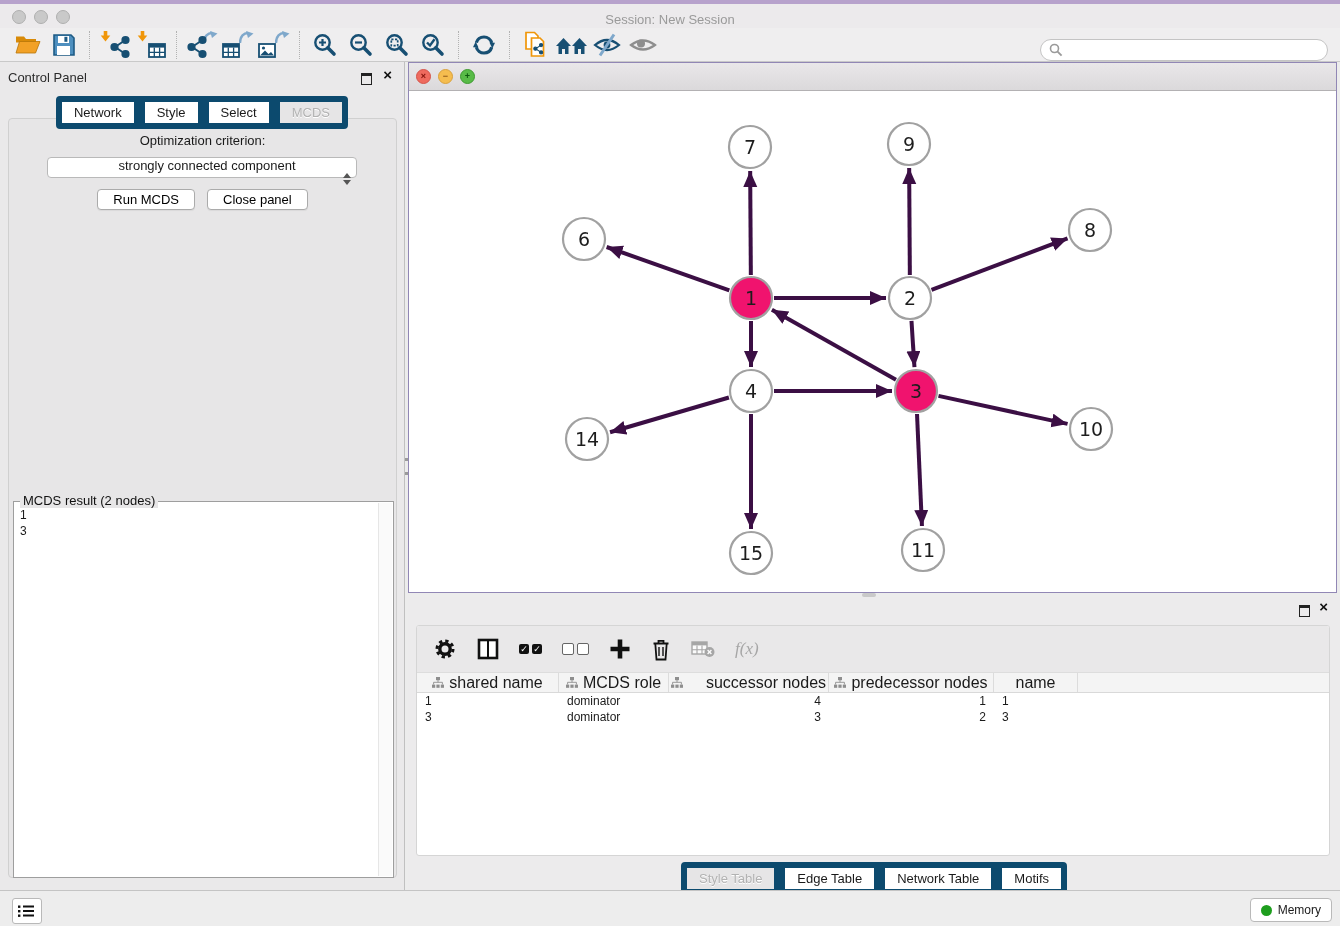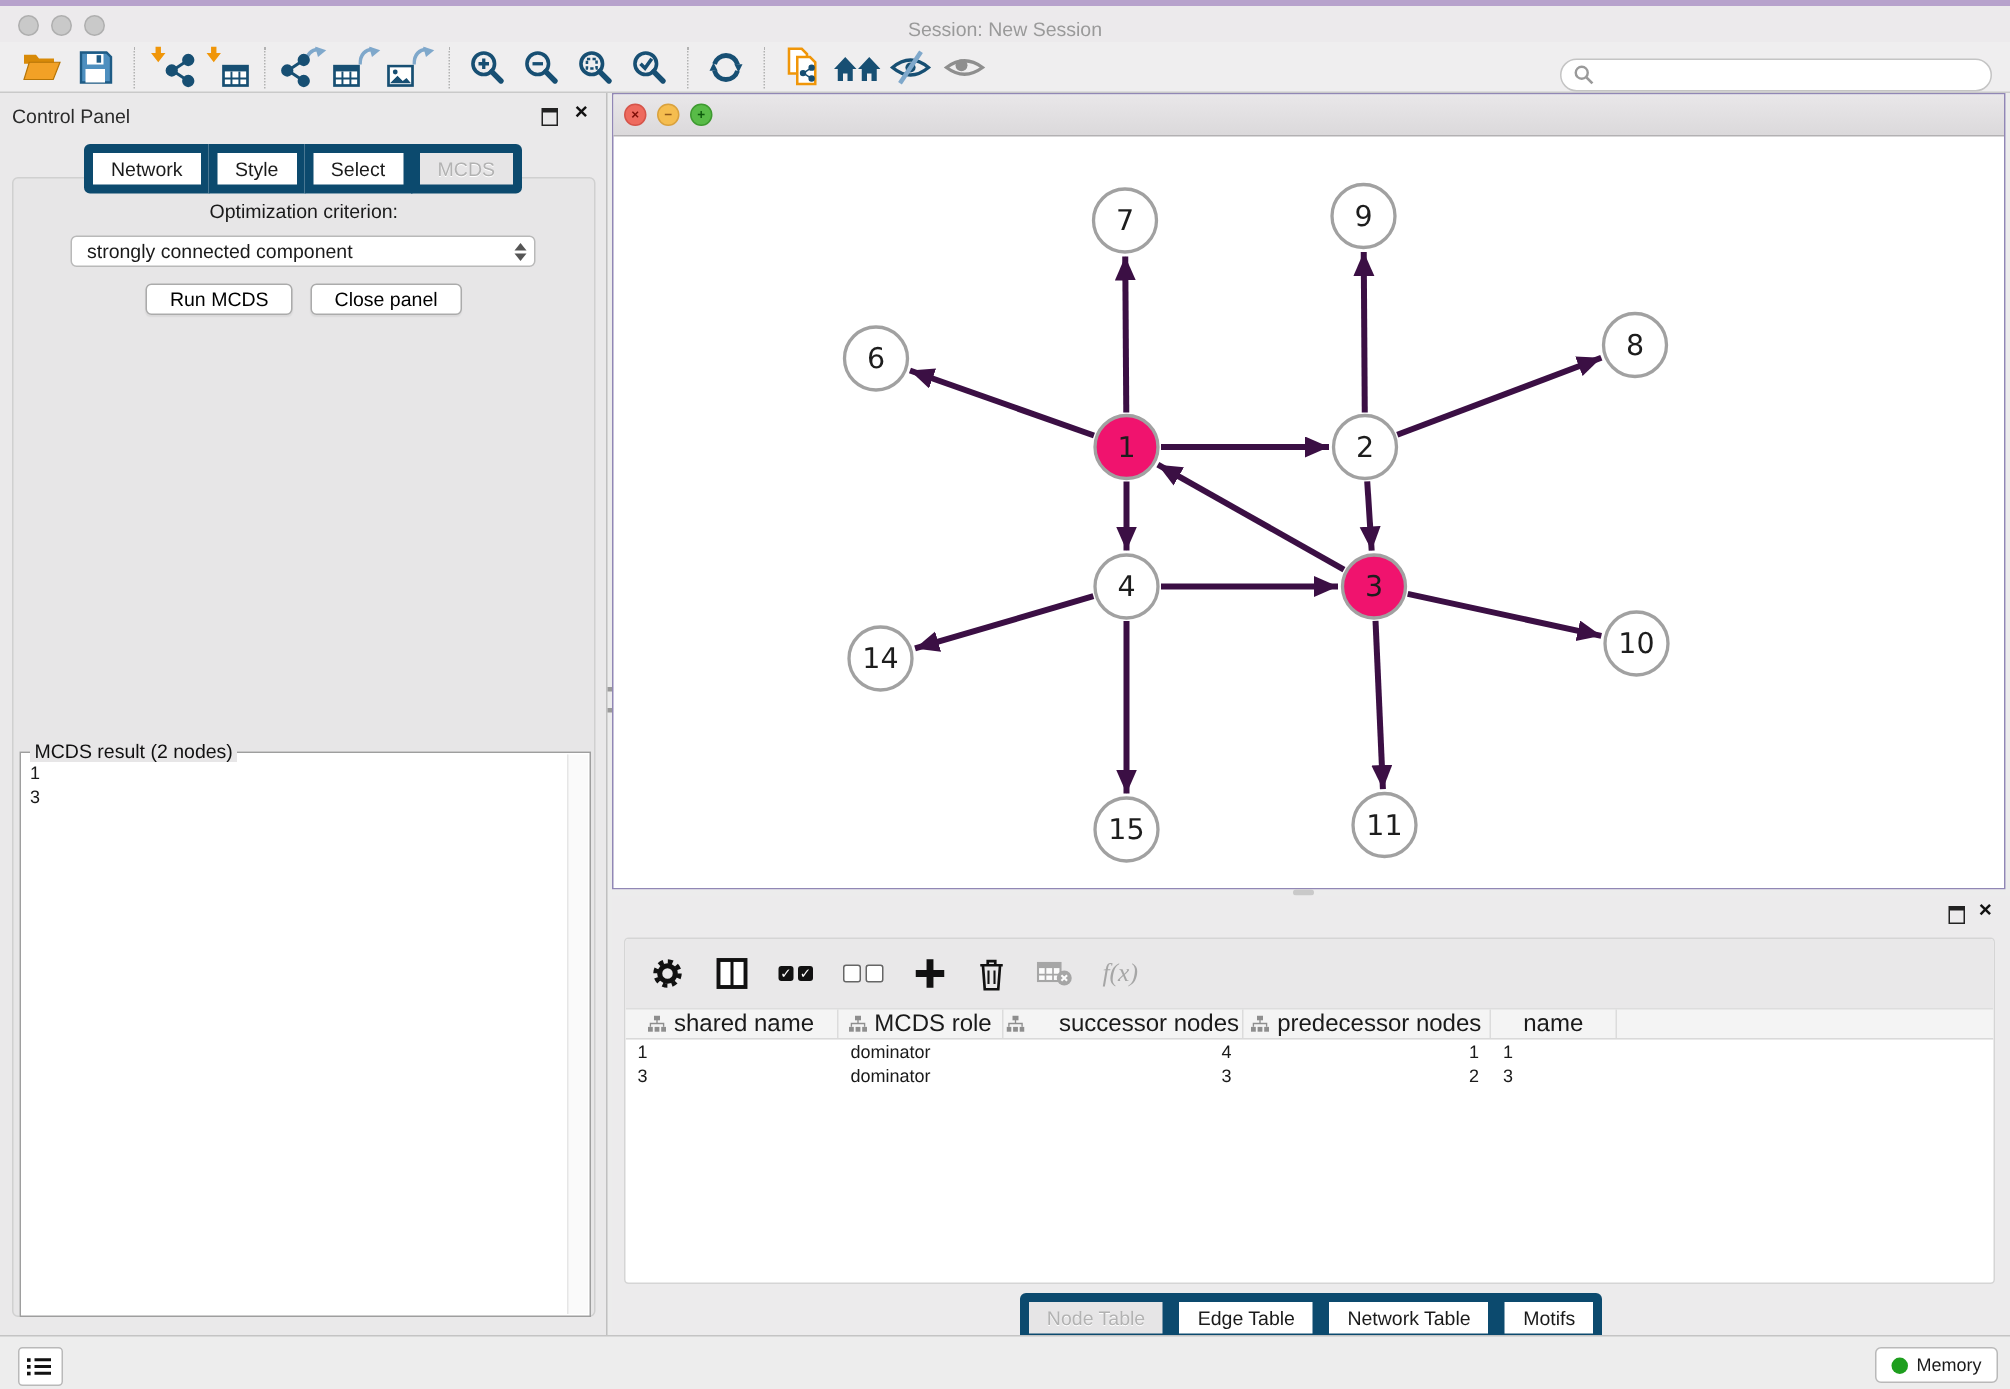--- a/index.html
+++ b/index.html
@@ -24,21 +24,21 @@
   #cp-header-title{left:8px;top:8px;font-size:13px;color:#2b2b2b;}
   .float-icon{width:9px;height:8px;border:1.5px solid #222;border-top:3px solid #222;display:inline-block;}
   .close-x{font-size:15px;font-weight:bold;color:#111;line-height:12px;}
   #cp-tabs{left:0;top:34px;width:100%;display:flex;justify-content:center;z-index:2;}
   .seg-tab{padding:3px 12px;background:#fff;border:6px solid #0c4a6e;font-size:13px;margin-left:-1px;cursor:default;}
   .seg-tab:first-child{border-radius:4px 0 0 4px;margin-left:0;}
   .seg-tab:last-child{border-radius:0 4px 4px 0;}
   .seg-tab.selected{background:#E6E5E6;color:#B2B2B2;text-shadow:0 1px 0 #fff;}
   #cp-box{left:8px;top:56px;width:389px;height:760px;background:#E7E6E7;border:1px solid #D0D0D0;border-radius:4px;z-index:1;box-sizing:border-box;}
   #opt-label{top:14px;left:0;right:0;text-align:center;font-size:13px;}
-  #criterion-select{top:38px;left:38px;width:310px;height:21px;background:#fff;border:1px solid #B9B9B9;border-radius:4px;display:flex;align-items:center;font-size:13px;box-sizing:border-box;padding-left:10px;}
+  #criterion-select{top:38px;left:38px;width:310px;height:21px;background:#fff;border:1px solid #B9B9B9;border-radius:4px;display:flex;align-items:center;font-size:13px;box-sizing:border-box;padding-left:10px;flex-direction:column;}
   #criterion-select .stepper{margin-left:auto;margin-right:5px;display:flex;flex-direction:column;gap:2px;}
   .tri-up{width:0;height:0;border-left:4px solid transparent;border-right:4px solid transparent;border-bottom:5px solid #555;}
   .tri-dn{width:0;height:0;border-left:4px solid transparent;border-right:4px solid transparent;border-top:5px solid #555;}
   #cp-buttons{top:70px;left:0;right:0;display:flex;justify-content:center;gap:12px;}
   .mac-btn{background:#fff;border:1px solid #ABABAB;border-radius:4px;font-size:13px;padding:2px 15px;box-shadow:0 1px 1px rgba(0,0,0,.06);}
   #result-group{left:4px;top:382px;width:379px;height:375px;border:1px solid #9E9E9E;background:#fff;}
   #result-legend{position:absolute;top:-9px;left:6px;background:#E7E6E7;padding:0 3px;font-size:13px;color:#111;}
   #result-lines{position:absolute;left:0;top:2px;right:14px;bottom:0;padding:3px 6px;font-size:12px;line-height:16px;}
   #result-scroll{position:absolute;right:1px;top:1px;bottom:1px;width:13px;background:#FAFAFA;border-left:1px solid #E6E6E6;}
 
@@ -508,21 +508,21 @@
         <div class="tr-row">
           <div class="td" style="width: 142px; text-align: left;">3</div>
           <div class="td" style="width: 110px; text-align: left;">dominator</div>
           <div class="td" style="width: 160px; text-align: right;">3</div>
           <div class="td" style="width: 165px; text-align: right;">2</div>
           <div class="td" style="width: 84px; text-align: left;">3</div>
         </div>
       </div>
   </div>
   <div id="bottom-tabs" class="abs">
-      <span class="seg-tab selected">Node Table</span>
+      <span class="seg-tab selected">Style Table</span>
       <span class="seg-tab">Edge Table</span>
       <span class="seg-tab">Network Table</span>
       <span class="seg-tab">Motifs</span>
     </div>
 </div>
 
 <div id="status-bar" class="abs">
   <div id="list-btn" class="abs">
     <svg width="18" height="14" viewBox="0 0 18 14">
       <g stroke="#111" stroke-width="2">

